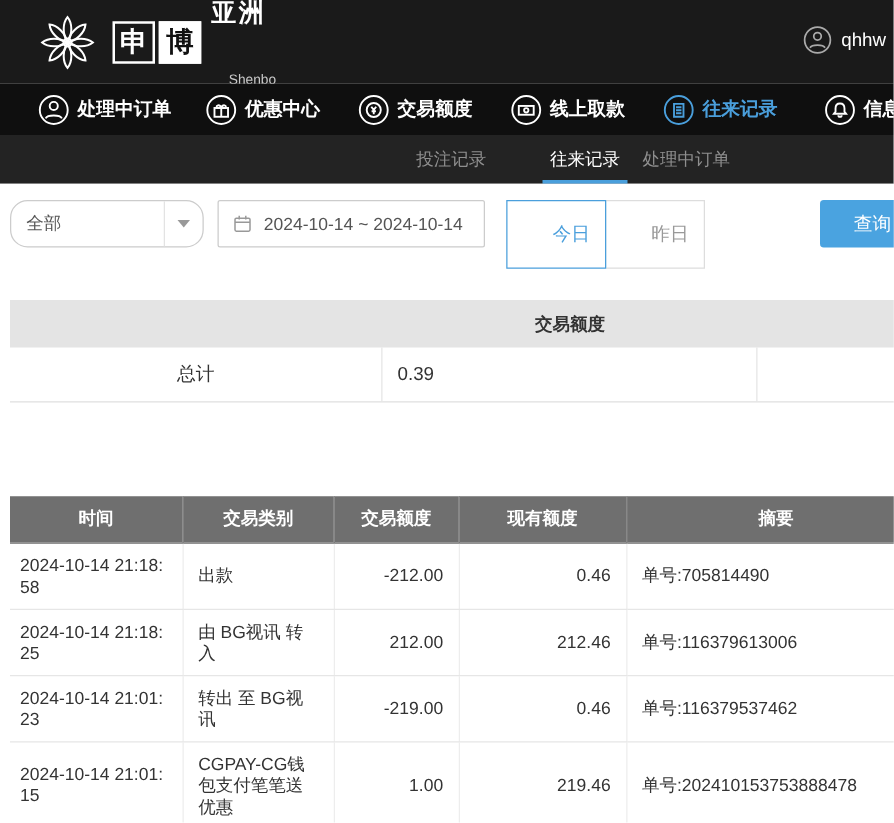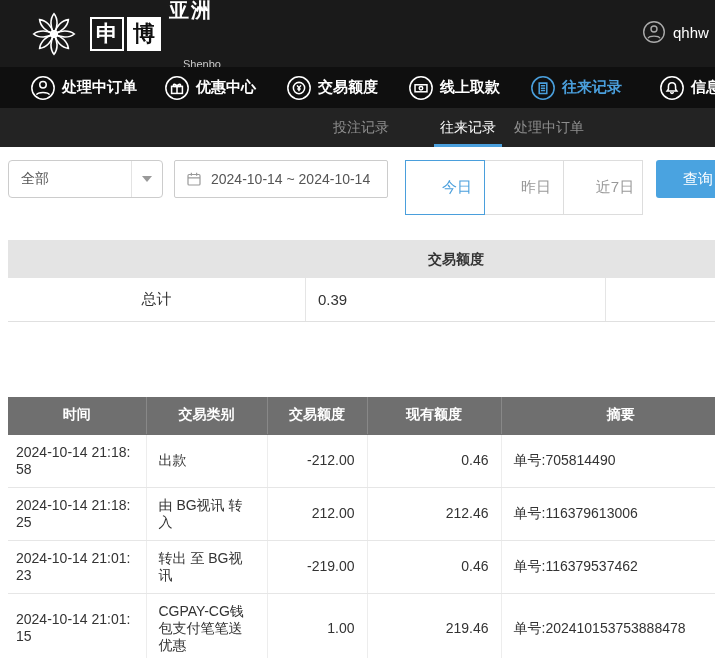--- a/index.html
+++ b/index.html
@@ -34,21 +34,21 @@
 
   
   .subnav { height:39px; background:#232323; position:relative; }
   .tab { position:absolute; top:0; height:39px; line-height:39px; font-size:14px; color:#8f8f8f;
          cursor:pointer; white-space:nowrap; }
   .tab.active { color:#fff; }
   .tab.active::after { content:""; position:absolute; left:-6px; right:-6px; bottom:0; height:3px; background:#4a9fdc; }
 
   
   .filterbar { height:65px; background:#fff; position:relative; }
-  .select-box { position:absolute; left:8px; top:13px; width:155px; height:38px; border:1px solid #ccc; border-radius:4px;
+  .select-box { position:absolute; left:8px; top:13px; width:155px; height:38px; border:1px solid #ccc; border-radius:14px;
                 display:flex; align-items:center; justify-content:space-between; padding-left:12px; color:#555;
                 font-size:14px; cursor:pointer; background:#fff; }
   .caret-zone { height:100%; display:flex; align-items:center; padding:0 10px; border-left:1px solid #e3e3e3; }
   .caret { width:0; height:0; border-left:5px solid transparent; border-right:5px solid transparent; border-top:6px solid #999; }
   .date-box { position:absolute; left:174px; top:13px; width:214px; height:38px; border:1px solid #ccc; border-radius:2px;
               display:flex; align-items:center; gap:8px; padding:0 10px; color:#555; font-size:14px; cursor:text; background:#fff; }
   .qbtn { position:absolute; top:13px; width:80px; height:55px; background:#fff; border:1px solid #ddd;
           color:#999; font-size:15px; cursor:pointer;padding-left:24px; }
   .qbtn.active { border-color:#4a9fdc; color:#4a9fdc; z-index:2; }
   .qbtn.b1 { left:405px; } .qbtn.b2 { left:484px; } .qbtn.b3 { left:563px; }
@@ -183,21 +183,20 @@
   </div>
   <div class="date-box">
     <svg width="18" height="18" viewBox="0 0 24 24" fill="none" stroke="#999999" stroke-width="1.6">
       <rect x="4" y="6" width="16" height="14" rx="1.5"></rect>
         <path d="M4 10.5h16M8.5 3.5v4M15.5 3.5v4"></path>
     </svg>
     <span>2024-10-14 ~ 2024-10-14</span>
   </div>
   <button class="qbtn b1 active">今日</button>
   <button class="qbtn b2">昨日</button>
-  <button class="qbtn b3">近7日</button>
   <button class="search-btn">查询</button>
 </div>
 
 <div class="summary">
   <div class="sum-header">
     <span>交易额度</span>
   </div>
   <div class="sum-row">
     <div class="sum-c1">总计</div>
     <div class="sum-c2">0.39</div>

